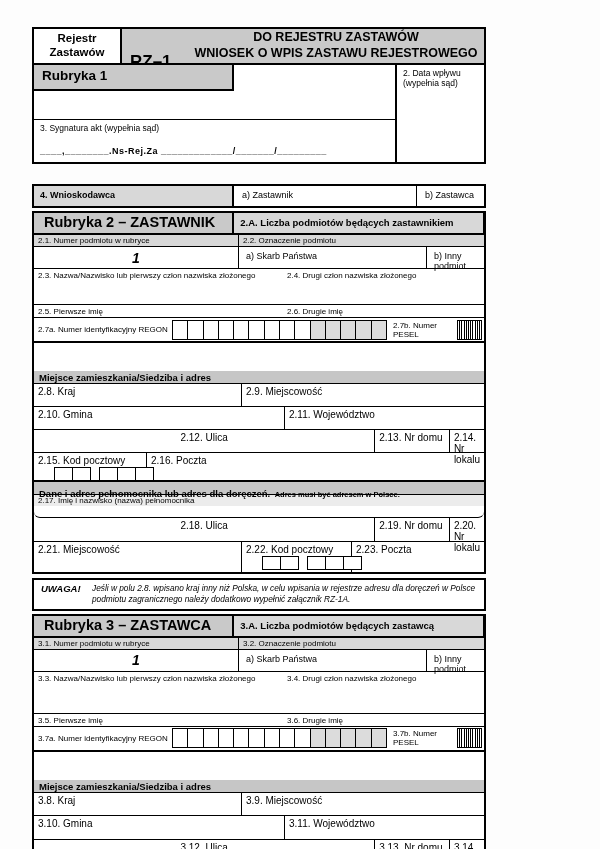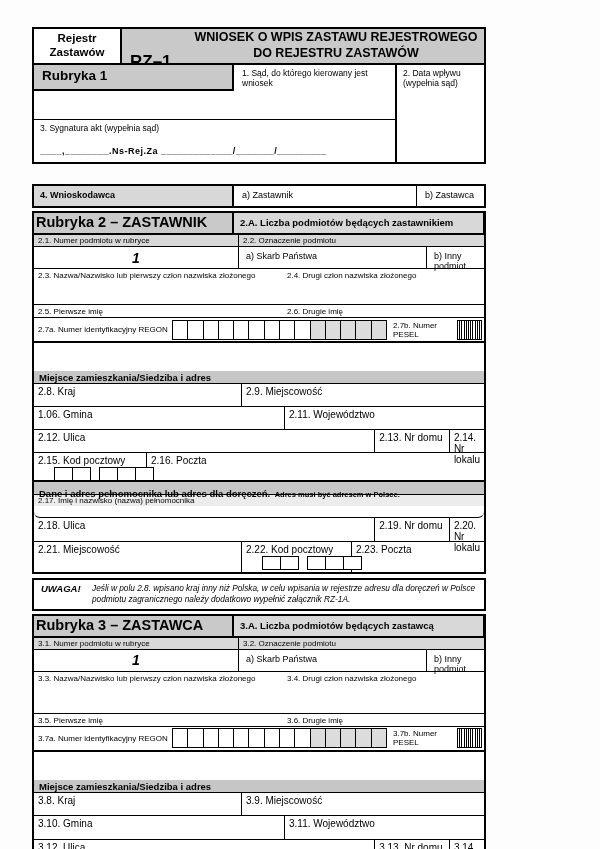--- a/index.html
+++ b/index.html
@@ -33,21 +33,21 @@
   .row4 .lblcell{width:200px;background:#d8d8d8;font-weight:bold;font-size:9px;
                  padding:4px 6px;border-right:2px solid #000;}
   .row4 .optcell{font-size:9px;padding:4px 8px;}
   .row4 .opta{width:183px;border-right:1.5px solid #000;}
   .row4 .optb{flex:1;}
 
   
   .rsec{margin-top:3px;}
   .sec-hdr{display:flex;height:22px;border-bottom:2px solid #000;}
   .sec-title{width:205px;background:#c9c9c9;font-weight:bold;font-size:14.5px;
-             padding:1px 2px;border-right:2px solid #000;}
+             padding:1px 10px;border-right:2px solid #000;}
   .sec-count{width:256px;background:#d8d8d8;font-weight:bold;font-size:9.5px;
              padding:4px 6px;border-right:1.5px solid #000;}
   .sec-countbox{flex:1;background:#fff;}
   .striprow{display:flex;height:12px;background:#d8d8d8;border-bottom:1px solid #000;font-size:8px;}
   .strip1{width:205px;border-right:1px solid #000;padding:1px 4px;}
   .strip2{flex:1;padding:1px 4px;}
   .valrow{display:flex;height:22px;border-bottom:1px solid #000;}
   .val1{width:205px;border-right:1px solid #000;display:flex;align-items:center;justify-content:center;
         font-weight:bold;font-style:italic;font-size:14px;}
   .opt-a{width:188px;border-right:1px solid #000;font-size:9px;padding:4px 7px;}
@@ -64,21 +64,21 @@
   .cbox:first-child{margin-left:0;}
   .cbox.gray{background:#dcdcdc;}
   .cbox.gap{margin-left:8px;}
   .gray-hdr{height:13px;background:#c6c6c6;font-weight:bold;font-size:9.5px;
             padding:1px 5px;border-bottom:1px solid #000;margin-top:28px;}
   .r{display:flex;border-bottom:1px solid #000;}
   .r:last-child{border-bottom:none;}
   .c{border-right:1px solid #000;padding:2px 4px;font-size:10px;}
   .c.last{border-right:none;flex:1;}
   .h23{height:23px;} .h24{height:24px;} .h26{height:26px;} .h29{height:29px;} .h30{height:30px;}
-  .w208{width:208px;} .w251{width:251px;} .w358{width:358px;} .w78{width:78px;}
+  .w208{width:208px;} .w251{width:251px;} .w358{width:358px;text-align:center;} .w78{width:78px;}
   .w113{width:113px;} .w110{width:110px;}
   .boxes-post{display:flex;height:14px;width:100px;margin:1px 0 0 16px;}
   .proxy-hdr{height:13px;background:#c6c6c6;border-bottom:1px solid #000;padding:1px 5px;}
   .proxy-hdr .big{font-weight:bold;font-size:9.5px;}
   .proxy-hdr .small{font-weight:bold;font-size:7.5px;}
   .f17row{height:23px;border-bottom:1px solid #000;border-radius:6px;}
   .f17strip{height:11px;background:#ececec;font-size:8px;padding:1px 4px;}
   .kodline{border-bottom:2px solid #000 !important;}
 
   
@@ -97,29 +97,28 @@
 <body>
 
 <div class="page">
   <div class="form">
 
     <div class="block">
       <div class="hdr-row">
         <div class="registry-box">Rejestr Zastawów</div>
         <div class="form-code">RZ–1</div>
         <div class="form-title">
+          <span>DO REJESTRU ZASTAWÓW</span>
           <span>WNIOSEK O WPIS ZASTAWU REJESTROWEGO</span>
-          <span>DO REJESTRU ZASTAWÓW</span>
         </div>
       </div>
       <div class="r1-grid">
         <div class="r1-left">
           <div class="r1-court">
             <div class="rubryka1-tag">Rubryka 1</div>
-            <div class="court-lbl">1. Sąd, do którego kierowany jest wniosek</div>
           </div>
           <div class="r1-sig">
             <span>3. Sygnatura akt (wypełnia sąd)</span>
             <div class="sig-line">____,________.Ns-Rej.Za _____________/_______/_________</div>
           </div>
         </div>
         <div class="r1-right">
           <span>2. Data wpływu (wypełnia sąd)</span>
         </div>
       </div>
@@ -186,21 +185,21 @@
             <span class="cbox"></span>
             <span class="cbox"></span>
           </div>
       </div>
       <div class="gray-hdr">Miejsce zamieszkania/Siedziba i adres</div>
       <div class="r h23">
         <div class="c w208">2.8. Kraj</div>
         <div class="c last">2.9. Miejscowość</div>
       </div>
       <div class="r h23">
-        <div class="c w251">1.06. Gmina</div>
+        <div class="c w251">2.10. Gmina</div>
         <div class="c last">2.11. Województwo</div>
       </div>
       <div class="r h23">
         <div class="c w358">2.12. Ulica</div>
         <div class="c w78">2.13. Nr domu</div>
         <div class="c last">2.14. Nr lokalu</div>
       </div>
       <div class="r h29 kodline">
         <div class="c w113">
           <span>2.15. Kod pocztowy</span>

